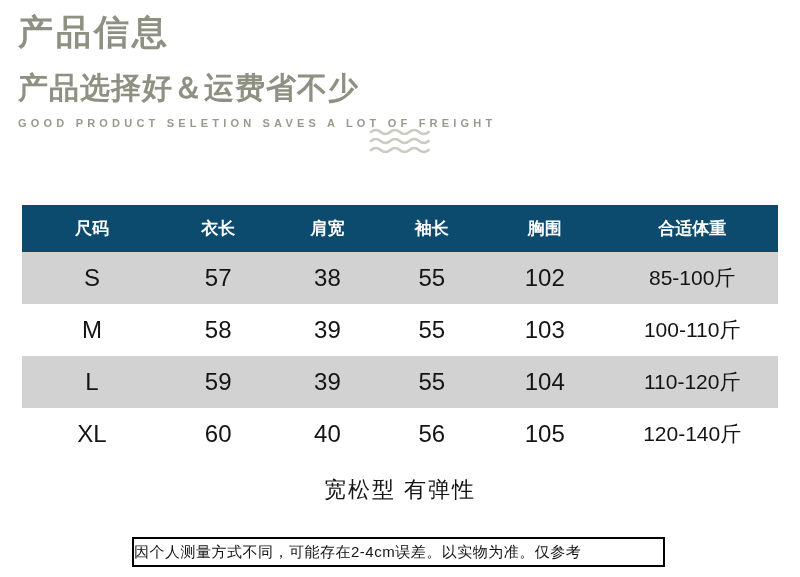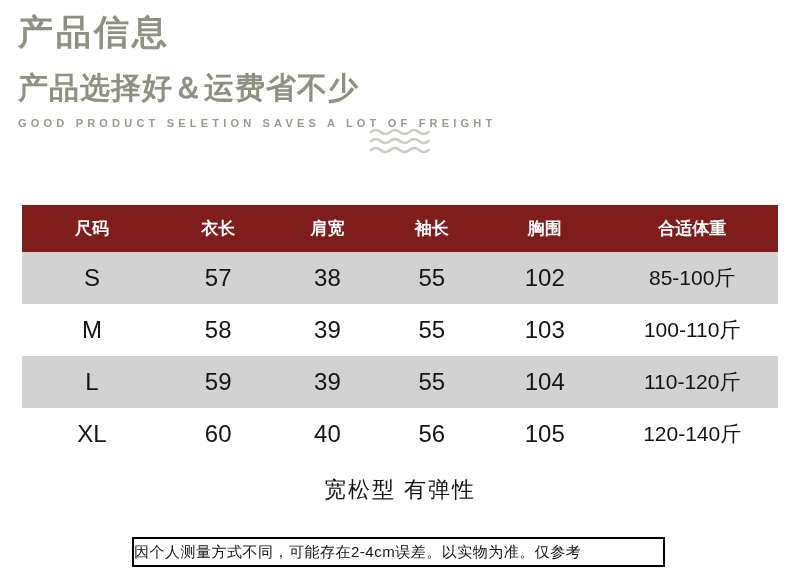--- a/index.html
+++ b/index.html
@@ -9,21 +9,21 @@
   }
   .header-block { position:absolute; top:12px; left:0; width:100%; color:#8e9081;padding-left:18px; }
   .title    { font-size:35px; font-weight:bold; letter-spacing:3px; line-height:1.15; }
   .subtitle { font-size:30px; font-weight:bold; letter-spacing:1px; margin-top:16px; }
   .caption  { font-size:11px; font-weight:bold; color:#989a8e; letter-spacing:4.2px; margin-top:8px; }
   .wave-wrap { position:absolute; top:127px; left:0; width:100%; text-align:center; }
   .wave-wrap svg { display:inline-block; }
 
   .size-table { position:absolute; top:205px; left:22px; width:756px; }
   .trow { display:grid; grid-template-columns:18.5% 14.9% 14% 13.6% 16.3% 22.7%; align-items:center; }
-  .thead { height:47px; background:#7f1d1d; color:#ffffff; font-size:17px; font-weight:bold; }
+  .thead { height:47px; background:#0c4a6e; color:#ffffff; font-size:17px; font-weight:bold; }
   .tbody-row { height:52px; font-size:24px; color:#141414; font-weight:normal; }
   .row-gray { background:#d2d2d2; }
   .cell { text-align:center; white-space:nowrap; }
   .tbody-row .cell:last-child { font-size:21px; }
 
   .stretch-note { position:absolute; top:475px; left:0; width:100%; text-align:center;
     font-size:22px; color:#141414; letter-spacing:2px; font-weight:500; }
 
   .disclaimer { position:absolute; top:537px; left:132px; width:533px; height:30px;
     box-sizing:border-box; border:2px solid #000000; display:flex; align-items:center; 

